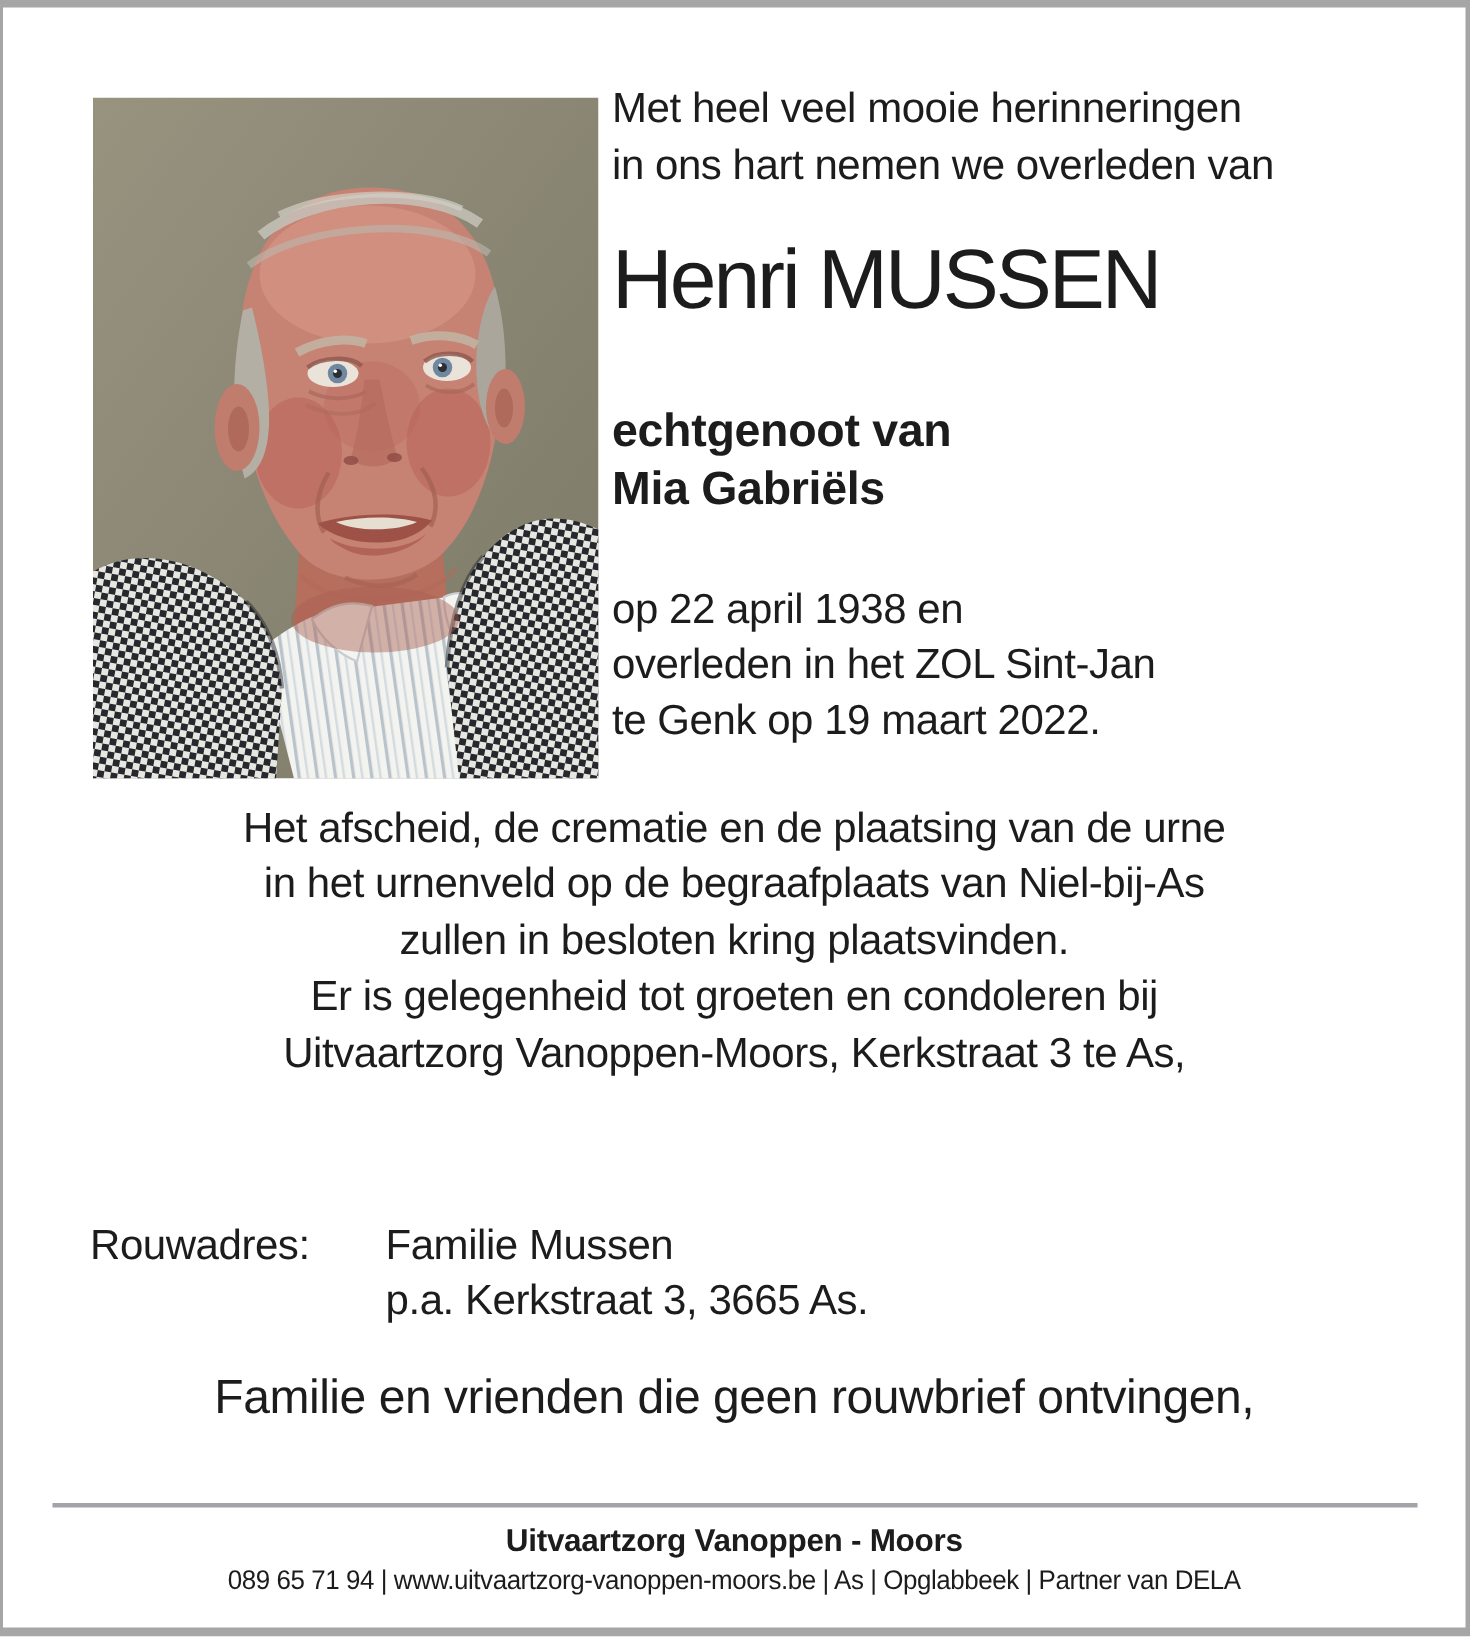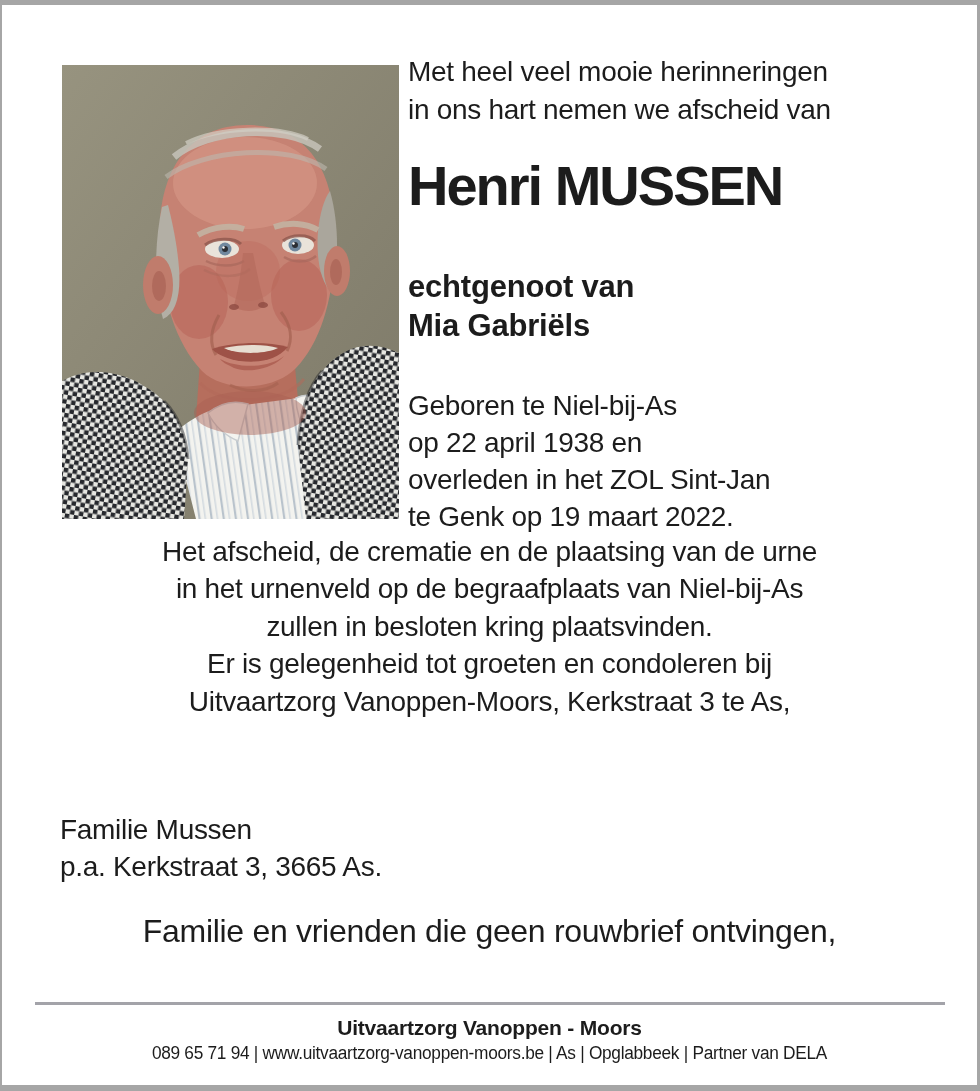--- a/index.html
+++ b/index.html
@@ -17,21 +17,21 @@
     border-bottom:6px solid var(--frame);
     border-left:2px solid var(--frame);
     border-right:3px solid var(--frame);
     font-family:"Liberation Sans","DejaVu Sans",sans-serif;
     color:var(--text);
     overflow:hidden;
   }
   .photo{position:absolute;left:60px;top:60px;width:337px;height:454px;}
   .col-right{position:absolute;left:406px;top:0;width:545px;height:560px;}
   .intro{position:absolute;left:0;top:48px;font-size:28px;line-height:38px;letter-spacing:-0.3px;}
-  .name{position:absolute;left:0;top:148px;margin:0;font-size:56px;font-weight:700;letter-spacing:-2px;white-space:nowrap;text-align:center;}
+  .name{position:absolute;left:0;top:148px;margin:0;font-size:56px;font-weight:400;letter-spacing:-2px;white-space:nowrap;text-align:center;}
   .relation{position:absolute;left:0;top:262px;font-size:31px;font-weight:700;line-height:39px;letter-spacing:-0.2px;}
   .life{position:absolute;left:0;top:382px;font-size:28px;line-height:37px;letter-spacing:-0.3px;}
   .ceremony{position:absolute;left:0;top:528px;width:100%;text-align:center;font-size:28px;line-height:37.4px;letter-spacing:-0.3px;}
   .rouwadres{position:absolute;left:58px;top:806px;display:flex;font-size:28px;line-height:37px;letter-spacing:-0.3px;}
   .ra-label{width:197px;}
   .notice{position:absolute;left:0;top:908px;width:100%;text-align:center;font-size:32px;line-height:37px;letter-spacing:-0.3px;}
   .separator{position:absolute;left:33px;top:997px;width:910px;height:3px;background:var(--separator);}
   .footer-company{position:absolute;left:0;top:1011px;width:100%;text-align:center;font-size:21px;font-weight:700;letter-spacing:-0.2px;}
   .footer-contact{position:absolute;left:0;top:1038px;width:100%;text-align:center;font-size:18px;letter-spacing:-0.3px;transform:scaleX(.96);transform-origin:center;}
 </style>
@@ -119,44 +119,44 @@
     <path d="M158,294 C176,304 208,303 222,291 C212,303 188,309 172,303 C164,299 160,297 158,294 Z" fill="#b06356"></path>
 
     <path d="M168,320 C184,328 204,327 216,318" fill="none" stroke="#a2604f" stroke-width="3" opacity=".55"></path>
     <path d="M138,318 C160,342 222,340 242,314" fill="none" stroke="#b26a5a" stroke-width="3" opacity=".55"></path>
     <ellipse cx="188" cy="348" rx="56" ry="22" fill="#a95f51" opacity=".45"></ellipse>
   </svg>
 
   <div class="col-right">
     <div class="intro">
       <div>Met heel veel mooie herinneringen</div>
-      <div>in ons hart nemen we afscheid van</div>
+      <div>in ons hart nemen we overleden van</div>
     </div>
     <h1 class="name">Henri MUSSEN</h1>
     <div class="relation">
       <div>echtgenoot van</div>
       <div>Mia Gabriëls</div>
     </div>
     <div class="life">
-      <div>Geboren te Niel-bij-As</div>
       <div>op 22 april 1938 en</div>
       <div>overleden in het ZOL Sint-Jan</div>
       <div>te Genk op 19 maart 2022.</div>
     </div>
   </div>
 
   <div class="ceremony">
     <div>Het afscheid, de crematie en de plaatsing van de urne</div>
     <div>in het urnenveld op de begraafplaats van Niel-bij-As</div>
     <div>zullen in besloten kring plaatsvinden.</div>
     <div>Er is gelegenheid tot groeten en condoleren bij</div>
     <div>Uitvaartzorg Vanoppen-Moors, Kerkstraat 3 te As,</div>
   </div>
 
   <div class="rouwadres">
+    <div class="ra-label">Rouwadres:</div>
     <div class="ra-value">
       <div>Familie Mussen</div>
       <div>p.a. Kerkstraat 3, 3665 As.</div>
     </div>
   </div>
 
   <div class="notice">
     <div>Familie en vrienden die geen rouwbrief ontvingen,</div>
   </div>
 

